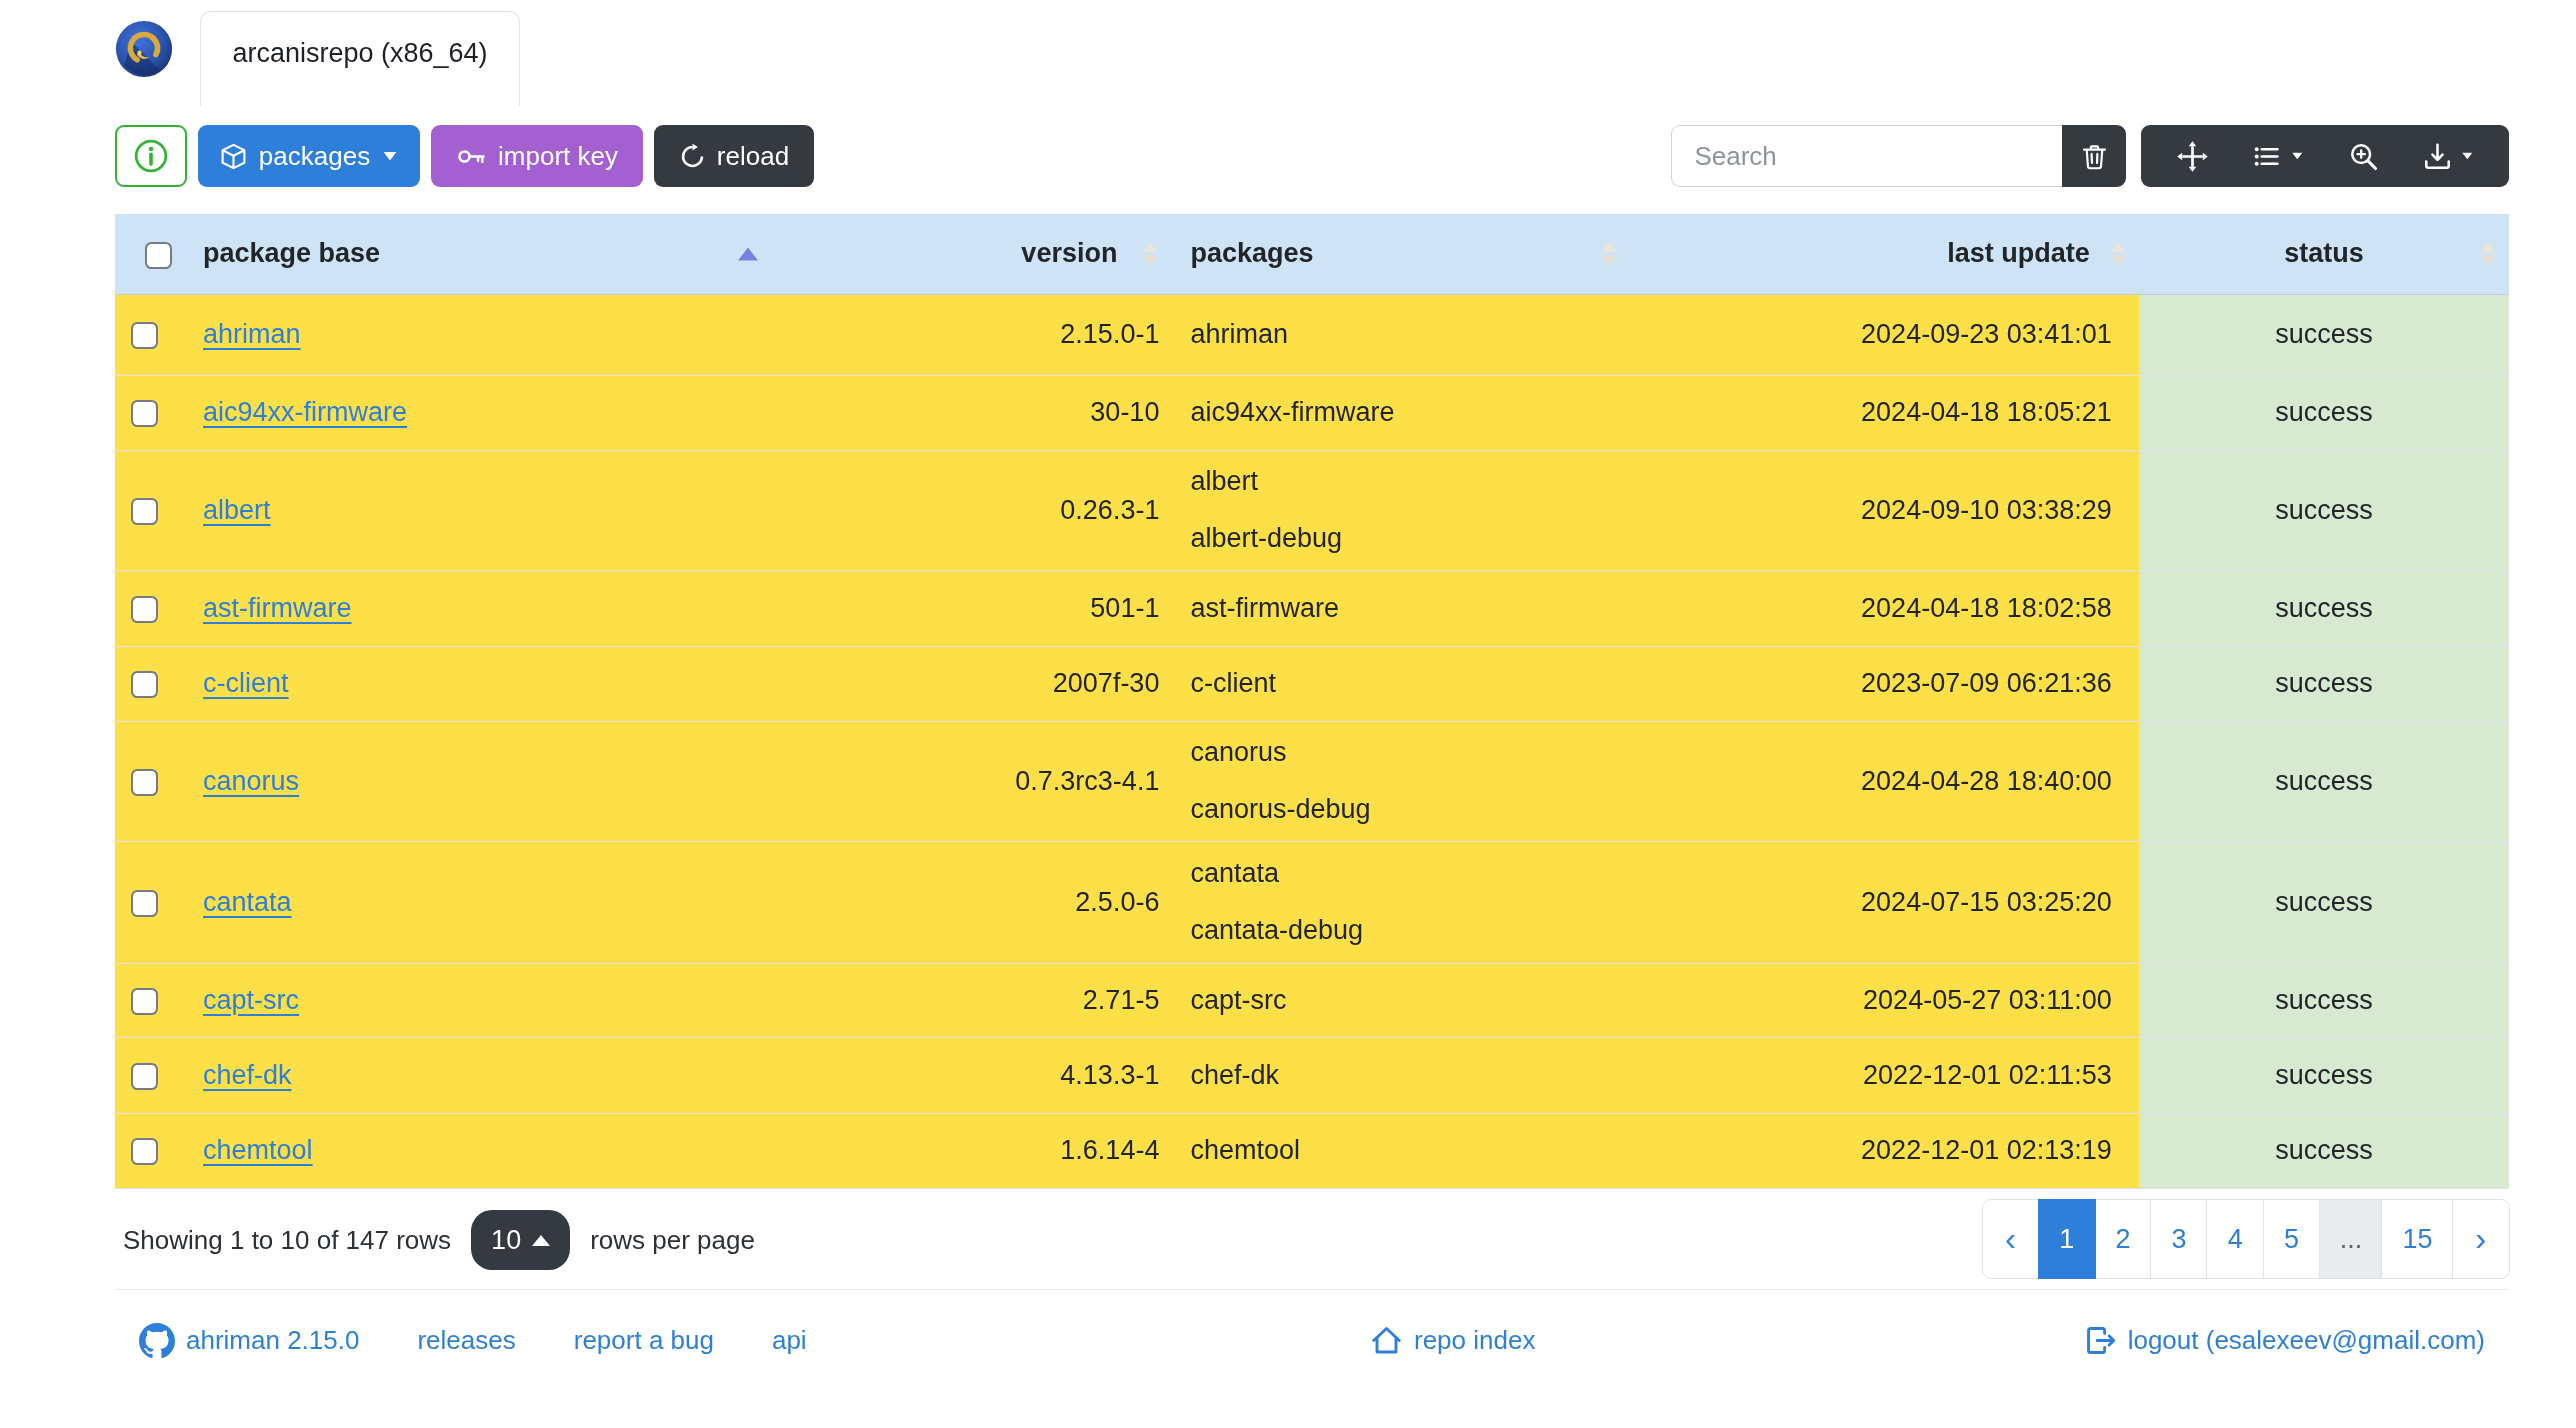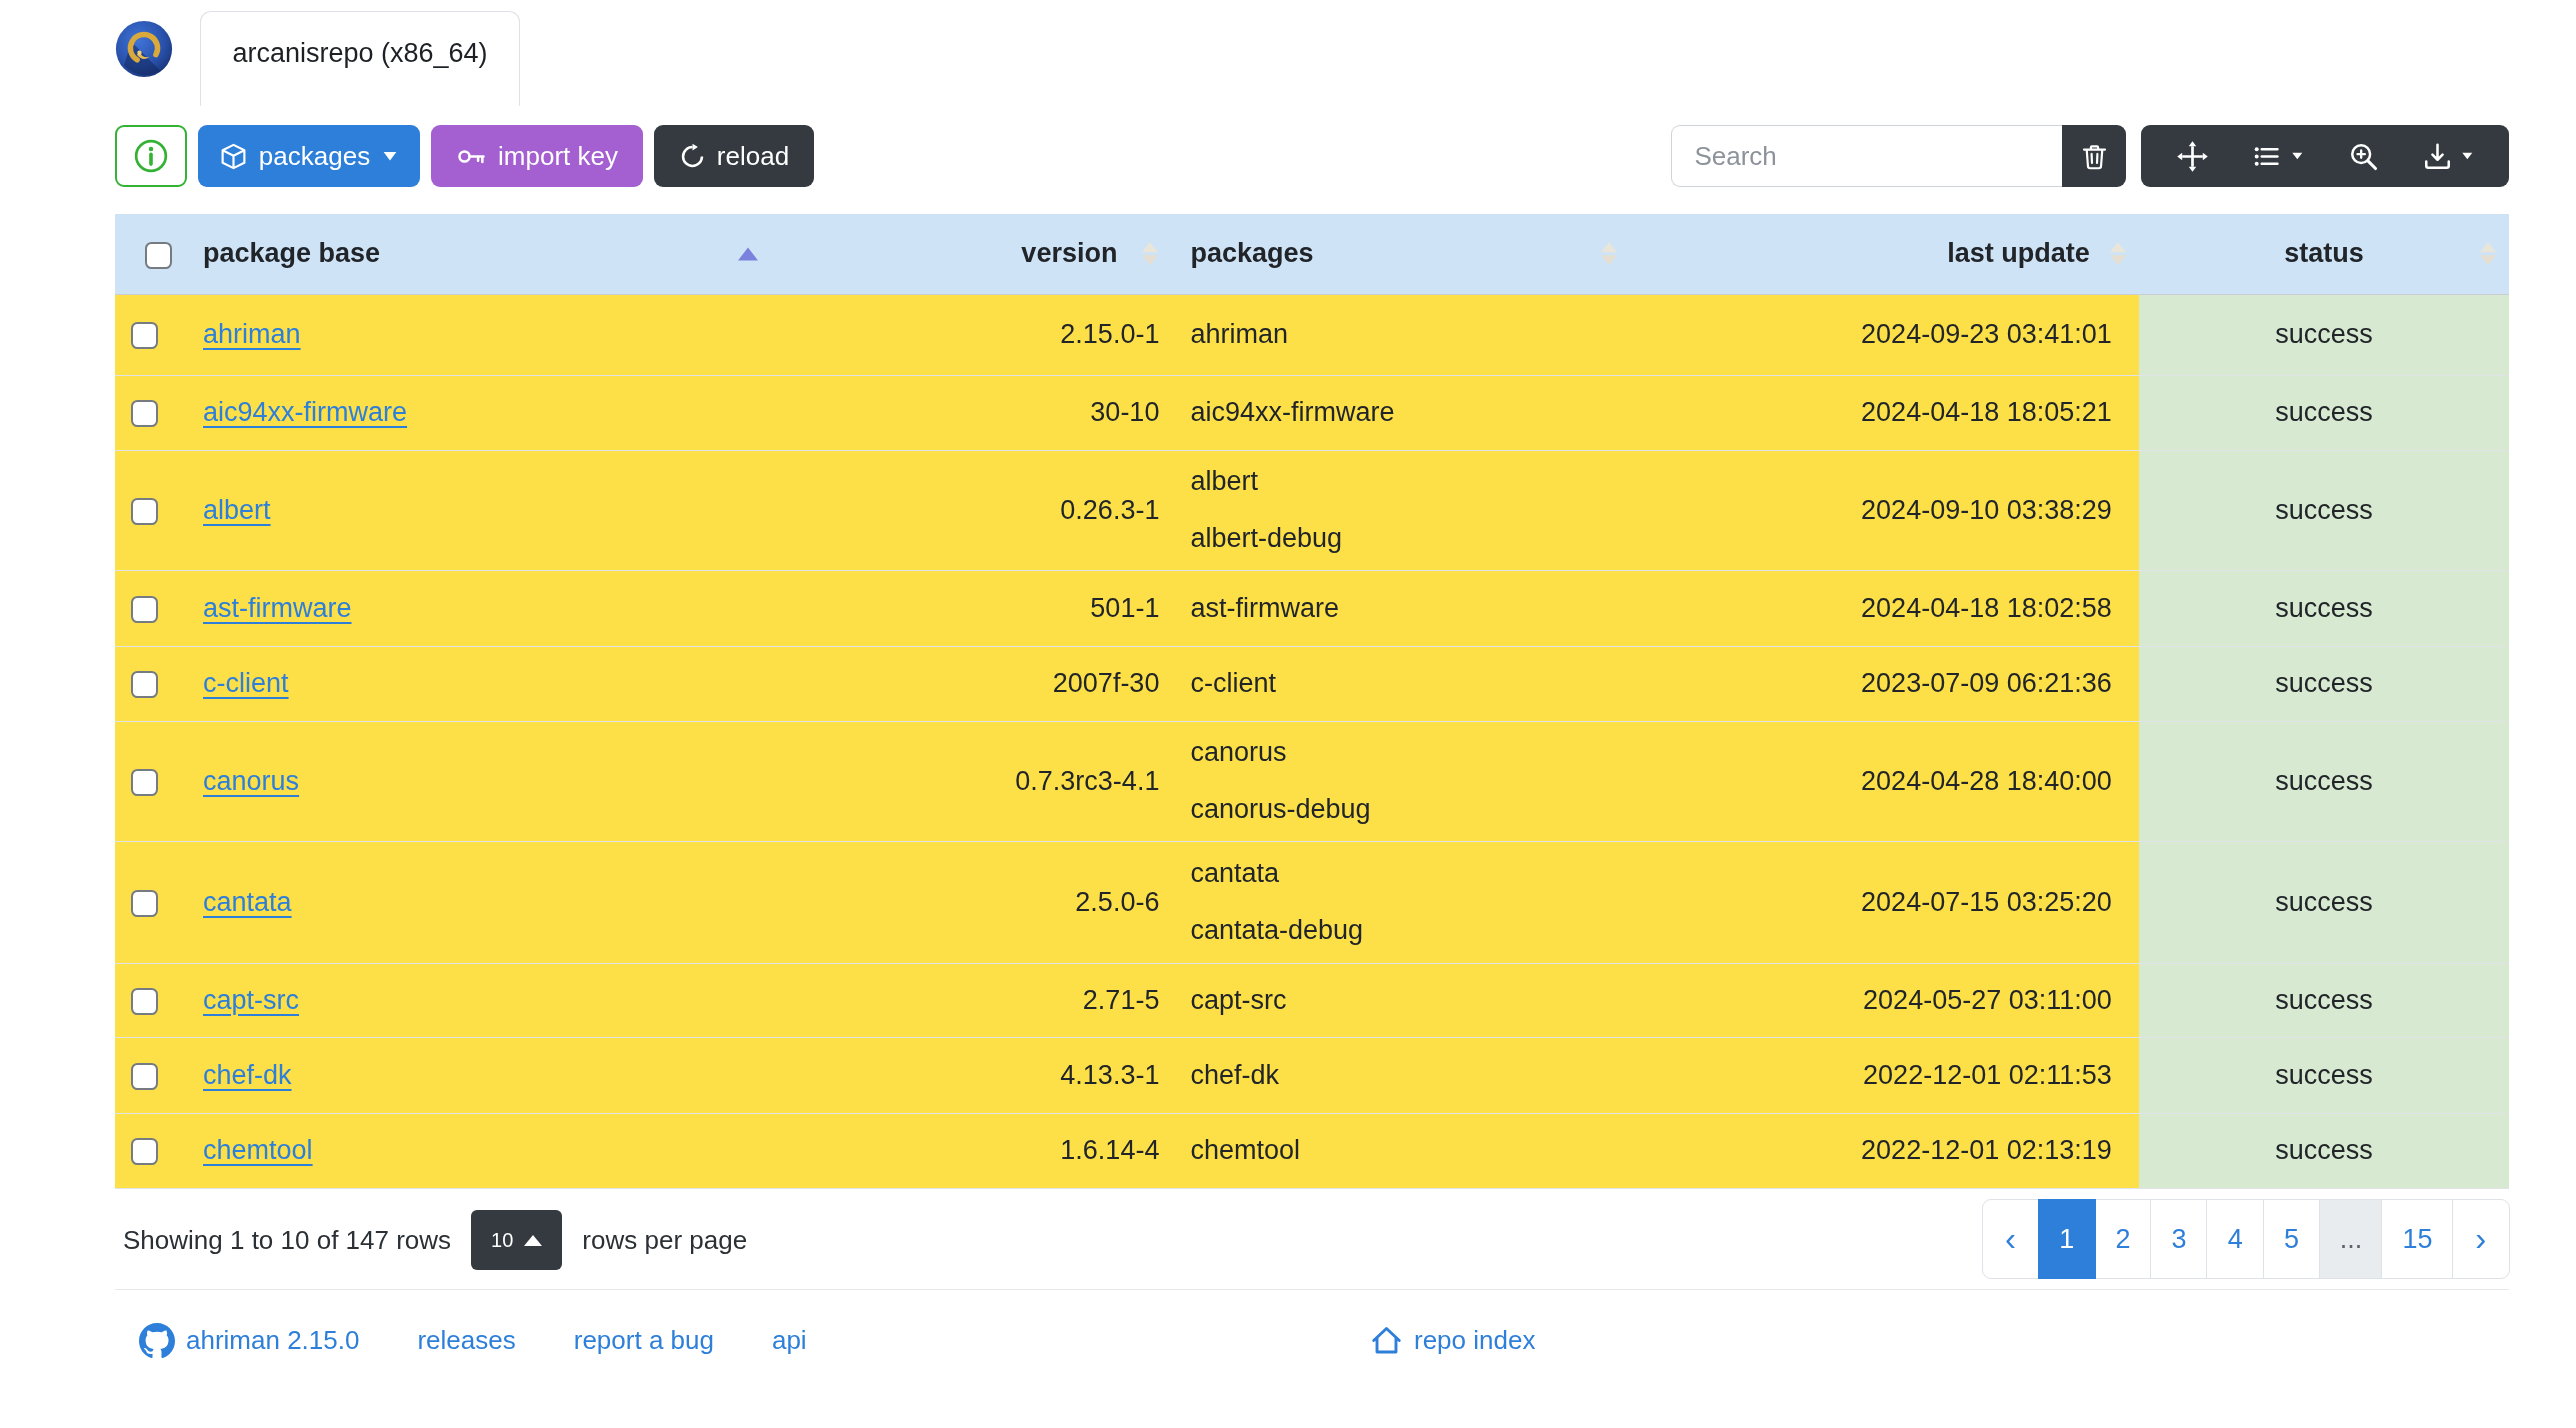--- a/index.html
+++ b/index.html
@@ -66,22 +66,22 @@
               border-bottom:13.6px solid #7b82de; }
   .sort-both { display:flex; flex-direction:column; gap:3.6px; }
   .sort-both i { display:block; width:0; height:0; border-left:8.2px solid transparent; border-right:8.2px solid transparent; }
   .sort-both .u { border-bottom:10px solid #eae5d9; }
   .sort-both .d { border-top:10px solid #e4dfd2; }
 
   
   .pagerow { position:absolute; left:123px; top:1199px; width:2394px; height:82px; }
   .pageleft { position:absolute; left:0; top:0; height:82px; display:flex; align-items:center;
               gap:20px; font-size:26px; color:#2b3035; }
-  .btn-pagesize { height:60px; padding:0 20px; background:#343a40; border:none; border-radius:6px;
-                  color:#fff; font-size:20px; display:flex; align-items:center; gap:11px;
+  .btn-pagesize { height:60px; padding:0 20px; background:#343a40; border:none; border-radius:21px;
+                  color:#fff; font-size:27px; display:flex; align-items:center; gap:11px;
                   cursor:pointer; font-family:"Liberation Sans", sans-serif; }
   .caret-up-w { width:0; height:0; border-left:9px solid transparent; border-right:9px solid transparent;
                 border-bottom:11px solid #fff; }
   .pager { position:absolute; right:7.3px; top:0; display:flex; list-style:none; }
   .pager li { min-width:58px; height:80px; background:#fff; border:1.8px solid #dee2e6; margin-left:-1.8px;
               display:flex; align-items:center; justify-content:center; font-size:27px;
               color:#2d7fd9; padding:0 20px; cursor:pointer; }
   .pager li:first-child { border-radius:9px 0 0 9px; margin-left:0; }
   .pager li:last-child { border-radius:0 9px 9px 0; }
   .pager li.active { background:#2d7fd9; border-color:#2d7fd9; color:#fff; z-index:1; }
@@ -420,16 +420,24 @@
         </a>
     </div>
     <div class="fcenter">
       <a href="#">
         <svg width="33" height="33" viewBox="0 0 16 16">
           <path d="M1.8 8 L8 2.2 L14.2 8 M3.4 6.8 V13.6 H12.6 V6.8" fill="none" stroke="#2d7fd9" stroke-width="1.4" stroke-linecap="round" stroke-linejoin="round"></path>
         </svg>
         <span>repo index</span>
       </a>
     </div>
+    <div class="fright">
+      <a href="#">
+        <svg width="33" height="33" viewBox="0 0 16 16">
+          <path d="M10 4.6 V3.2 q0-1-1-1 H3.2 q-1 0-1 1 v9.6 q0 1 1 1 H9 q1 0 1-1 v-1.4 M6.4 8 H14.4 M12.2 5.8 L14.4 8 L12.2 10.2" fill="none" stroke="#2d7fd9" stroke-width="1.4" stroke-linecap="round" stroke-linejoin="round"></path>
+        </svg>
+        <span>logout (esalexeev@gmail.com)</span>
+      </a>
+    </div>
   </div>
 
 </div>
 
 
 </body></html>

